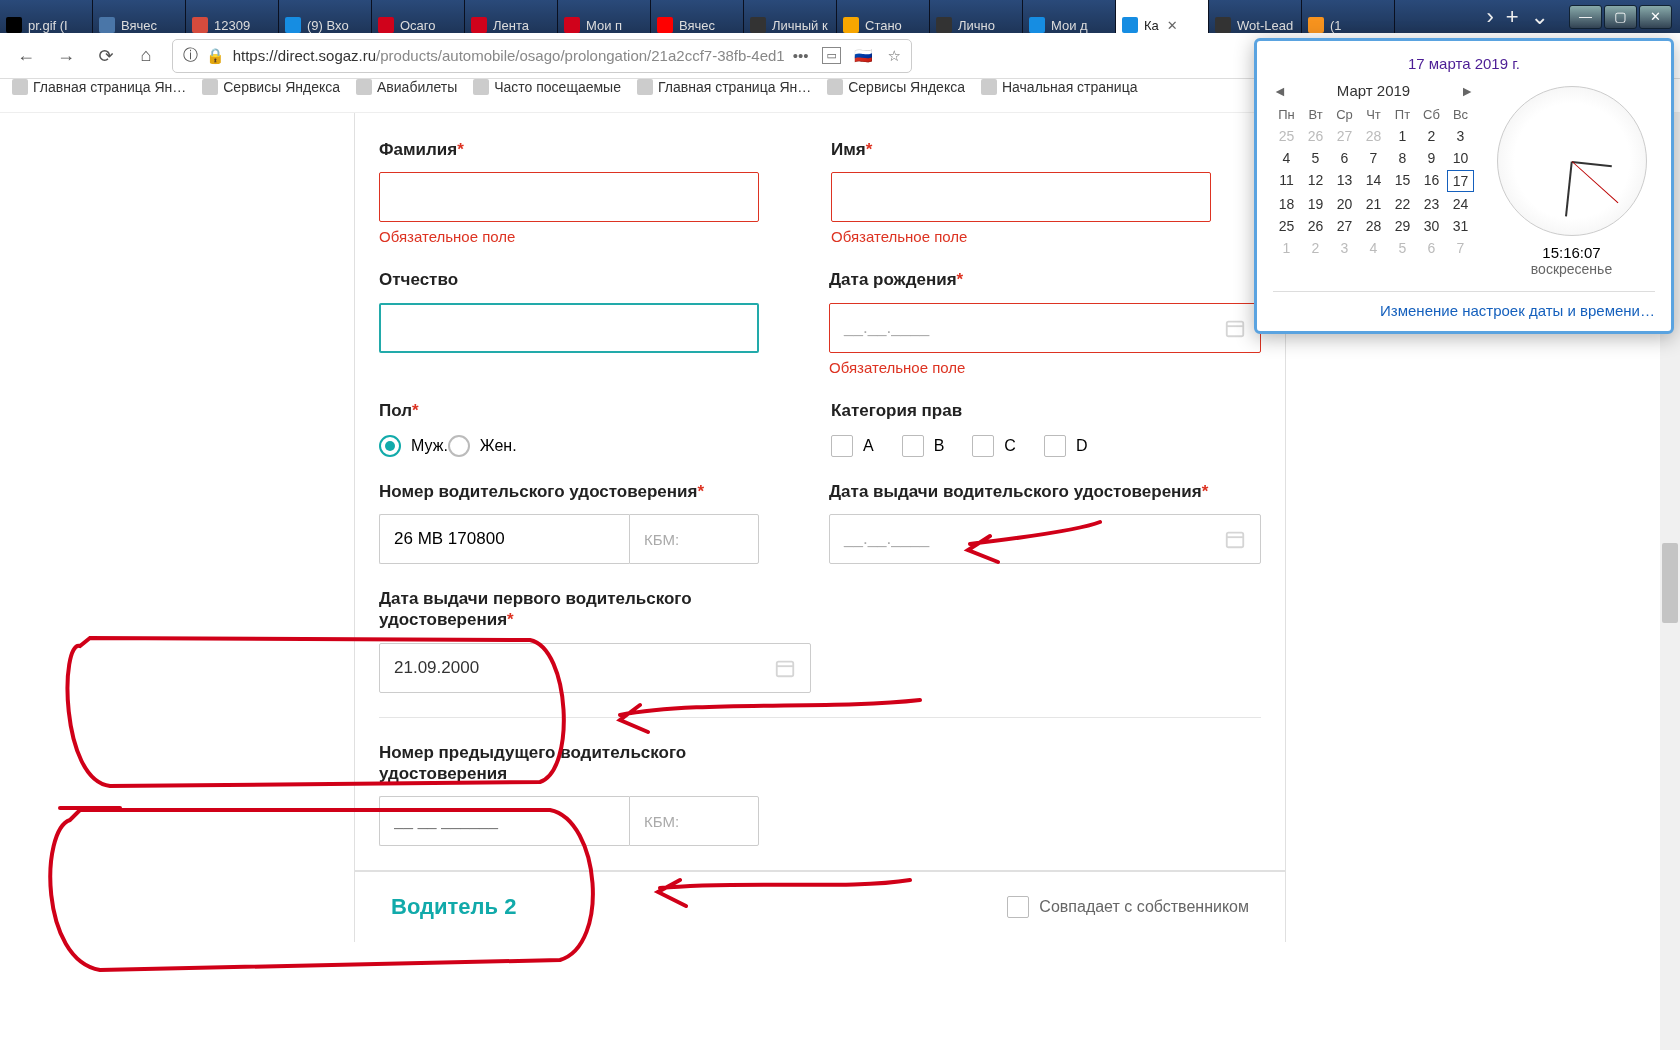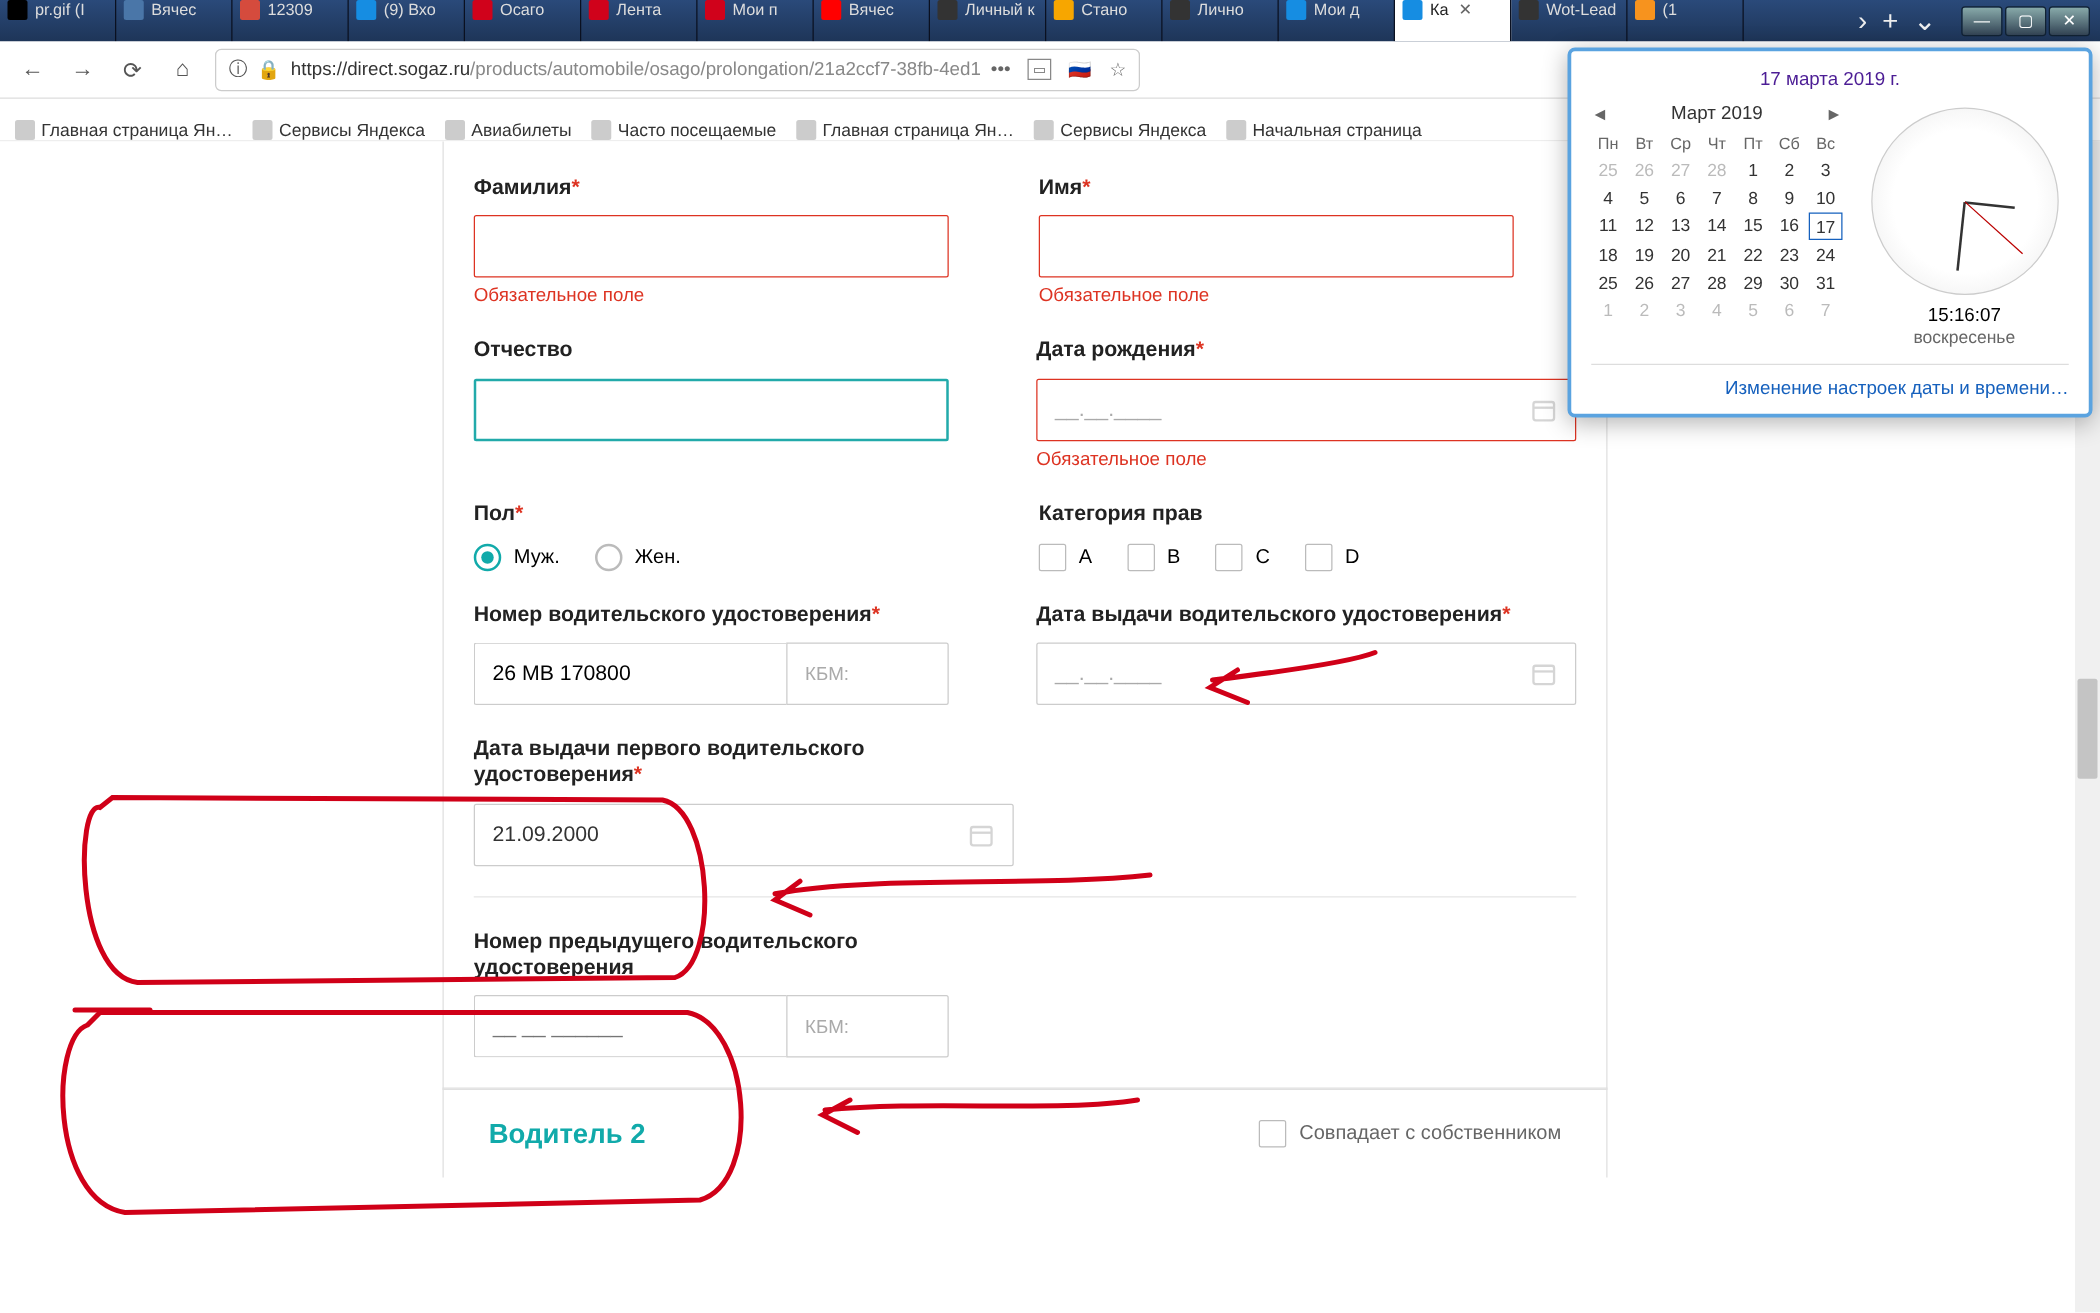--- a/index.html
+++ b/index.html
@@ -1,48 +1,48 @@
 <!DOCTYPE html>
 <html><head>
 <meta charset="utf-8">
 <style>
 *{box-sizing:border-box;margin:0;padding:0;font-family:Arial,sans-serif}
 body{background:#fff;width:1680px;height:1050px;overflow:hidden;position:relative}
 .winbar{height:33px;background:linear-gradient(#2a4a7a,#1e3558);display:flex;align-items:stretch}
-.tab{min-width:93px;height:33px;border-right:1px solid #0a1020;display:flex;align-items:flex-start;padding:0 6px;color:#ddd;font-size:13px;overflow:hidden;white-space:nowrap;text-overflow:ellipsis;cursor:pointer}
+.tab{min-width:93px;height:33px;border-right:1px solid #0a1020;display:flex;align-items:flex-end;padding:0 6px;color:#ddd;font-size:13px;overflow:hidden;white-space:nowrap;text-overflow:ellipsis;cursor:pointer}
 .tab.active{background:#fff;color:#222}
 .tab .fav{width:16px;height:16px;margin-right:6px;flex-shrink:0;border-radius:2px}
 .tabright{margin-left:auto;display:flex;align-items:center;gap:12px;padding:0 8px;color:#eee}
 .tabright span{font-size:22px;cursor:pointer}
 .winctl{display:flex;gap:2px;margin-left:8px}
 .winctl div{width:33px;height:24px;background:linear-gradient(#8aa,#345);border:1px solid #123;border-radius:3px;display:flex;align-items:center;justify-content:center;color:#fff;font-size:13px;cursor:pointer}
 .navrow{height:46px;display:flex;align-items:center;padding:0 12px;gap:12px;border-bottom:1px solid #ddd}
 .navbtn{width:28px;height:28px;border-radius:4px;display:flex;align-items:center;justify-content:center;color:#555;font-size:18px;cursor:pointer}
 .urlbar{flex:1;height:34px;border:1px solid #ccc;border-radius:5px;display:flex;align-items:center;padding:0 10px;color:#555;font-size:15px;max-width:740px}
 .urlbar .lock{color:#4a4;margin-right:8px}
 .urlpath{color:#888}
 .urlactions{margin-left:auto;display:flex;gap:14px;align-items:center;color:#666;font-size:15px}
-.bmrow{height:34px;display:flex;align-items:flex-end;padding:0 12px;gap:16px;border-bottom:1px solid #eee;font-size:14px;color:#333}
+.bmrow{height:34px;display:flex;align-items:flex-start;padding:0 12px;gap:16px;border-bottom:1px solid #eee;font-size:14px;color:#333}
 .bm{display:flex;align-items:center;gap:5px;cursor:pointer}
 .bm .ic{width:16px;height:16px;background:#ccc;border-radius:2px}
 .content{position:absolute;left:0;right:40px;top:113px;bottom:0;overflow:hidden}
 .formcard{width:932px;margin:0 auto;border:1px solid #e0e0e0;border-top:none;padding:26px 24px 0;background:#fff}
 .row2{display:flex;gap:22px;margin-bottom:24px}
 .col{flex:1}
 .lbl{font-size:17px;font-weight:700;color:#222;margin-bottom:12px;line-height:1.25}
 .req{color:#d32;font-weight:700}
 .inp{width:380px;height:50px;border:1px solid #ccc;border-radius:2px;padding:0 14px;font-size:17px;color:#333}
 .inp.err{border:1px solid #d32}
 .inp.focus{border:2px solid #2aa}
 .errmsg{color:#d32;font-size:15px;margin-top:6px}
 .dateinp{width:432px;height:50px;border:1px solid #ccc;border-radius:2px;display:flex;align-items:center;padding:0 14px}
 .dateinp.err{border:1px solid #d32}
 .dateinp .ph{color:#aaa;font-size:17px;flex:1}
 .calic{width:22px;height:22px;opacity:.35}
-.radios{display:flex;gap:28px;margin-top:14px}
+.radios{display:flex;margin-top:14px}
 .radio{display:flex;align-items:center;gap:10px;cursor:pointer}
 .rcirc{width:22px;height:22px;border:2px solid #bbb;border-radius:50%;display:flex;align-items:center;justify-content:center}
 .rcirc.on{border-color:#1aa}
 .rcirc.on::after{content:"";width:10px;height:10px;background:#1aa;border-radius:50%}
 .chks{display:flex;gap:28px;margin-top:14px}
 .chkbx{display:flex;align-items:center;gap:10px}
 .cbox{width:22px;height:22px;border:1px solid #bbb;border-radius:2px}
 .splitinp{display:flex;width:380px}
 .splitinp .lft{flex:1;height:50px;border:1px solid #ccc;border-right:none;border-radius:2px 0 0 2px;padding:0 14px;font-size:17px}
 .splitinp .rgt{width:200px;height:50px;border:1px solid #ccc;border-radius:0 2px 2px 0;padding:0 14px;font-size:15px;color:#aaa;display:flex;align-items:center}

